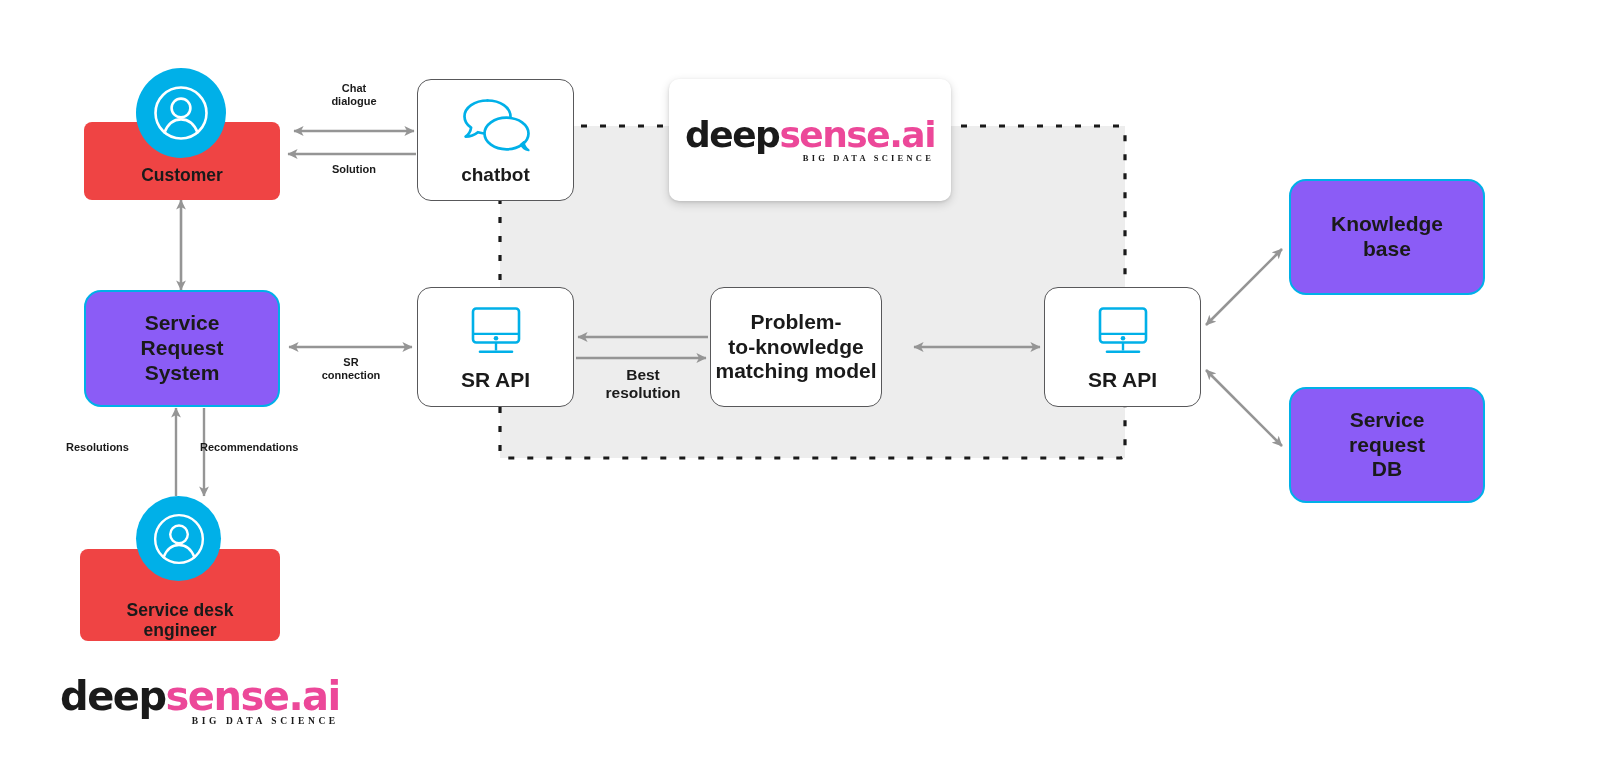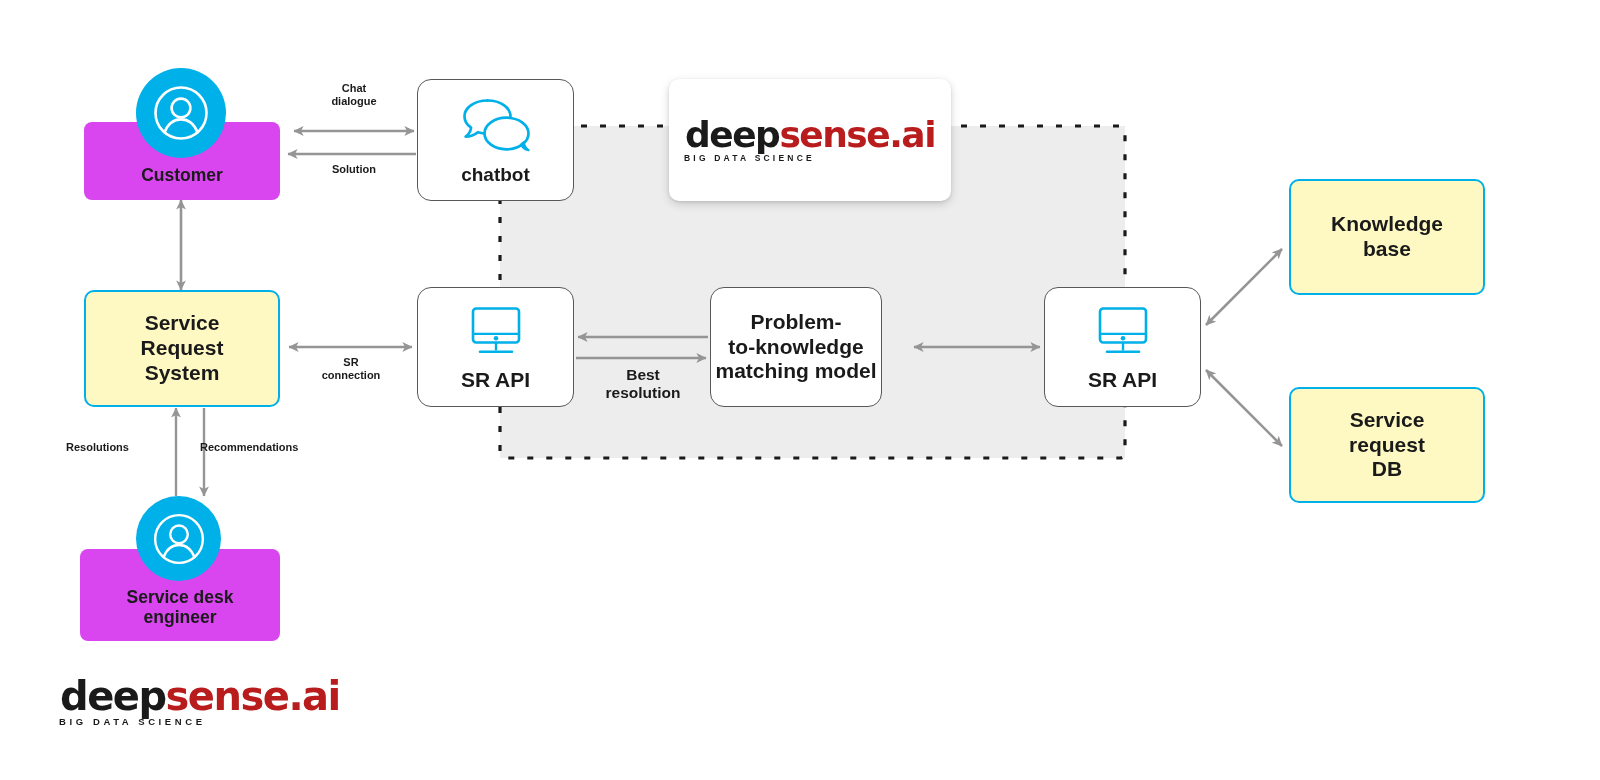--- a/index.html
+++ b/index.html
@@ -29,29 +29,29 @@
   .node {
     position: absolute;
     box-sizing: border-box;
     display: flex;
     flex-direction: column;
     align-items: center;
     justify-content: center;
   }
   
   .panel-grey {
-    background: #d946ef;
+    background: #ef4444;
     border-radius: 8px;
     align-items: center;
   }
   
   .box-blue {
-    background: #fef9c3;
+    background: #8b5cf6;
     border: 2.5px solid #00b0e8;
-    border-radius: 10px;
+    border-radius: 17px;
   }
   
   .box-white {
     background: #ffffff;
     border: 1.6px solid #58585a;
     border-radius: 14px;
   }
   
   .card-float {
     background: #ffffff;
@@ -98,26 +98,26 @@
     flex-direction: column;
     align-items: center;
     line-height: 1;
   }
   .ds-word {
     font-family: "DejaVu Sans", sans-serif;
     font-weight: bold;
     letter-spacing: -1.5px;
   }
   .ds-dark { color: #1a1a1a; text-align: right; }
-  .ds-blue { color: #b91c1c; }
+  .ds-blue { color: #ec4899; }
   .ds-tag {
-    font-family: Liberation Sans, sans-serif;
+    font-family: Liberation Serif, serif;
     color: #1a1a1a;
     font-weight: bold;
-    text-align: left;
+    text-align: right;
     width: 100%;
   }
   #brand-footer { position: absolute; left: 60px; top: 676px; }
   #brand-footer .ds-word { font-size: 40px; }
   #brand-footer .ds-tag  { font-size: 9.5px; letter-spacing: 3.6px; margin-top: 1px; padding-right: 2px; }
 
   #engine-logo .ds-word { font-size: 36px; }
   #engine-logo .ds-tag  { font-size: 8.5px; letter-spacing: 3.2px; margin-top: 1px; padding-right: 2px; }
 </style>
 </head>
@@ -194,21 +194,21 @@
       <div class="ds-tag">BIG DATA SCIENCE</div>
     </div>
   </div>
 
   <div class="node box-blue" style="left:84px; top:290px; width:196px; height:117px;">
     <div class="node-label label-lg">Service
 Request
 System</div>
   </div>
 
-  <div class="node panel-grey" style="left:80px; top:549px; width:200px; height:92px; justify-content:flex-end; padding-bottom:13px;">
+  <div class="node panel-grey" style="left:80px; top:549px; width:200px; height:92px; justify-content:flex-end; ">
     <div class="node-label label-plain">Service desk
 engineer</div>
   </div>
   <div class="avatar" style="left:136px; top:496px; width:85px; height:85px;">
     <svg class="icon-svg" width="58" height="58" viewBox="0 0 62 62" aria-hidden="true">
       <circle cx="31" cy="31" r="25.5" fill="none" stroke="#ffffff" stroke-width="2.6"></circle>
       <circle cx="31" cy="26" r="9.4" fill="none" stroke="#ffffff" stroke-width="2.6"></circle>
       <path d="M14.5 50.5 C18 41.5 24.2 37.4 31 37.4 C37.8 37.4 44 41.5 47.5 50.5" fill="none" stroke="#ffffff" stroke-width="2.6" stroke-linecap="round"></path>
     </svg>
   </div>

